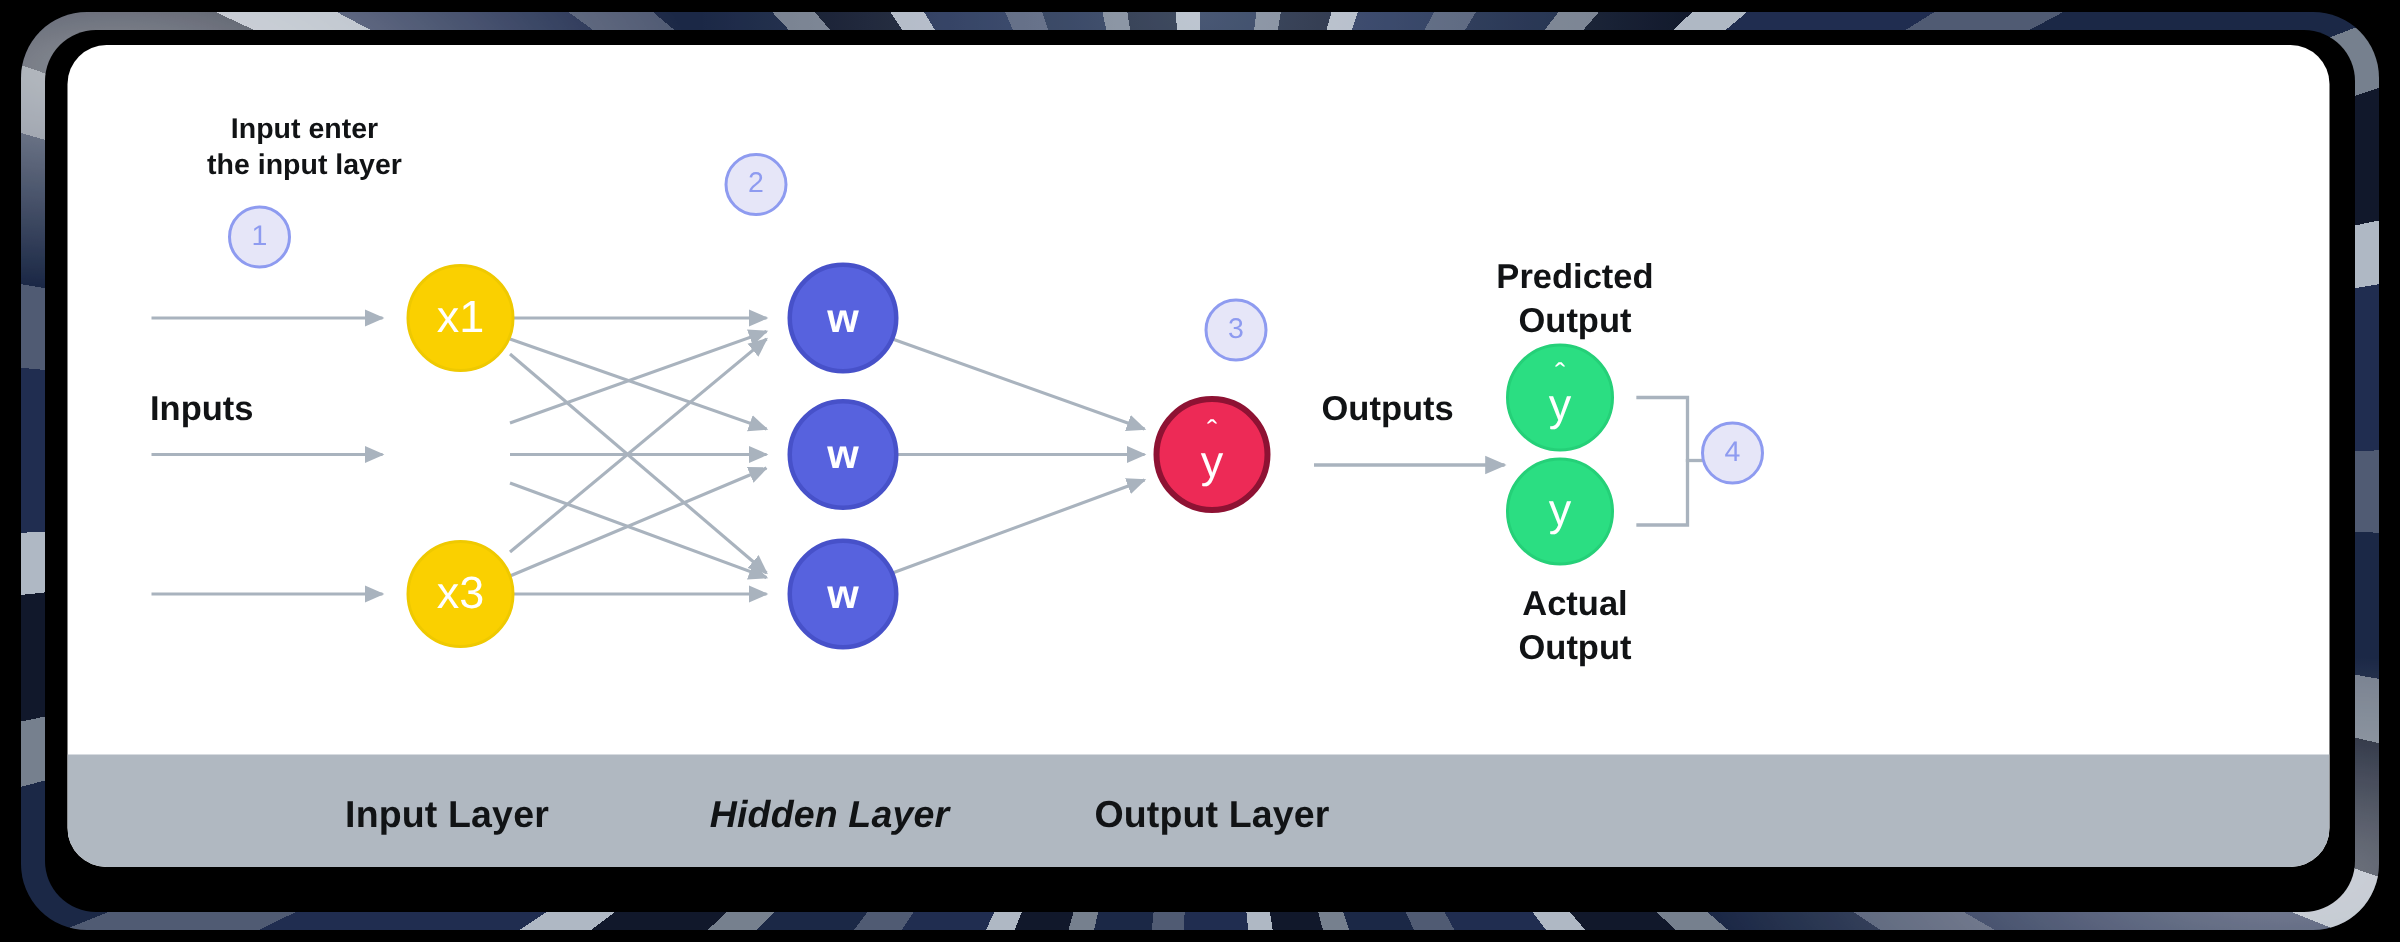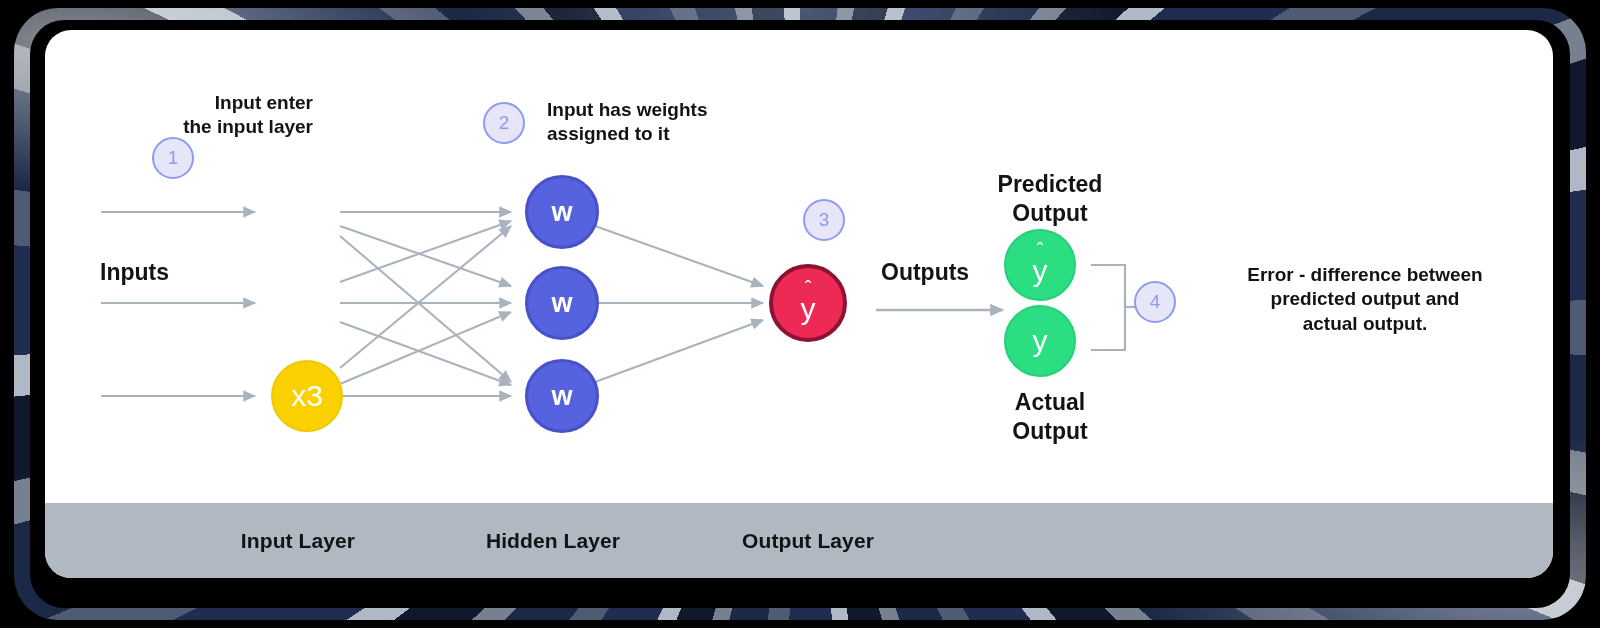--- a/index.html
+++ b/index.html
@@ -71,21 +71,21 @@
     position: absolute;
     left: 0;
     top: 473px;
     width: 1508px;
     height: 75px;
     background: #b0b8c1;
   }
   .layer-label {
     position: absolute;
     top: 26px;
-    font-size: 21px;
+    font-size: 25px;
     font-weight: 700;
     color: #111315;
     letter-spacing: .1px;
     white-space: nowrap;
     transform: translateX(-50%);
   }
 
   
   #wires {
     position: absolute;
@@ -223,20 +223,23 @@
       <g stroke="#A9B3BE" stroke-width="2.3" fill="none" marker-end="url(#ah)">
         <line x1="831" y1="280" x2="958" y2="280"></line>
       </g>
 
       <g stroke="#A9B3BE" stroke-width="2.2" fill="none" stroke-linecap="square">
         <path d="M1047,235 L1080,235 L1080,320 L1047,320"></path>
         <line x1="1080" y1="277" x2="1096" y2="277"></line>
       </g>
     </svg>
 
+    <div class="node node-input" style="left:226px; top:146px;">
+      <span class="node-label-sub">x1</span>
+    </div>
     <div class="node node-input" style="left:226px; top:330px;align-items:center;">
       <span class="node-label-sub">x3</span>
     </div>
 
     <div class="node node-hidden" style="left:480px; top:145px;">
       <span class="node-label-sub">w</span>
     </div>
     <div class="node node-hidden" style="left:480px; top:236px;">
       <span class="node-label-sub">w</span>
     </div>
@@ -267,41 +270,36 @@
     <div class="step-badge" style="left:438px; top:72px;">
       <span>2</span>
     </div>
     <div class="step-badge" style="left:758px; top:169px;">
       <span>3</span>
     </div>
     <div class="step-badge" style="left:1089px; top:251px;">
       <span>4</span>
     </div>
 
-    <div class="ann center" style="left:48px; top:61px; width:220px;text-align:right;">Input enter
+    <div class="ann center" style="left:48px; top:45px; width:220px;">Input enter
 the input layer</div>
 
-    <div class="ann" style="left:502px; top:68px; width:230px;">Input has weights
-assigned to it</div>
-
-
-    <div class="ann center" style="left:1100px; top:233px; width:440px;">Error - difference between
-predicted output and
-actual output.</div>
+
+
 
     <div class="ann big" style="left:55px; top:228px;">Inputs</div>
 
     <div class="ann big" style="left:836px; top:228px;">Outputs</div>
 
     <div class="ann center big" style="left:910px; top:140px; width:190px;">Predicted
 Output</div>
 
     <div class="ann center big" style="left:910px; top:358px; width:190px;">Actual
 Output</div>
 
     <div id="footer-band">
       <div class="layer-label" style="left:253px;">Input Layer</div>
-      <div class="layer-label" style="left:508px;">Hidden Layer</div>
+      <div class="layer-label" style="left:508px;font-style:italic;">Hidden Layer</div>
       <div class="layer-label" style="left:763px;">Output Layer</div>
     </div>
 
   </div>
 </div>
 
 </body></html>

